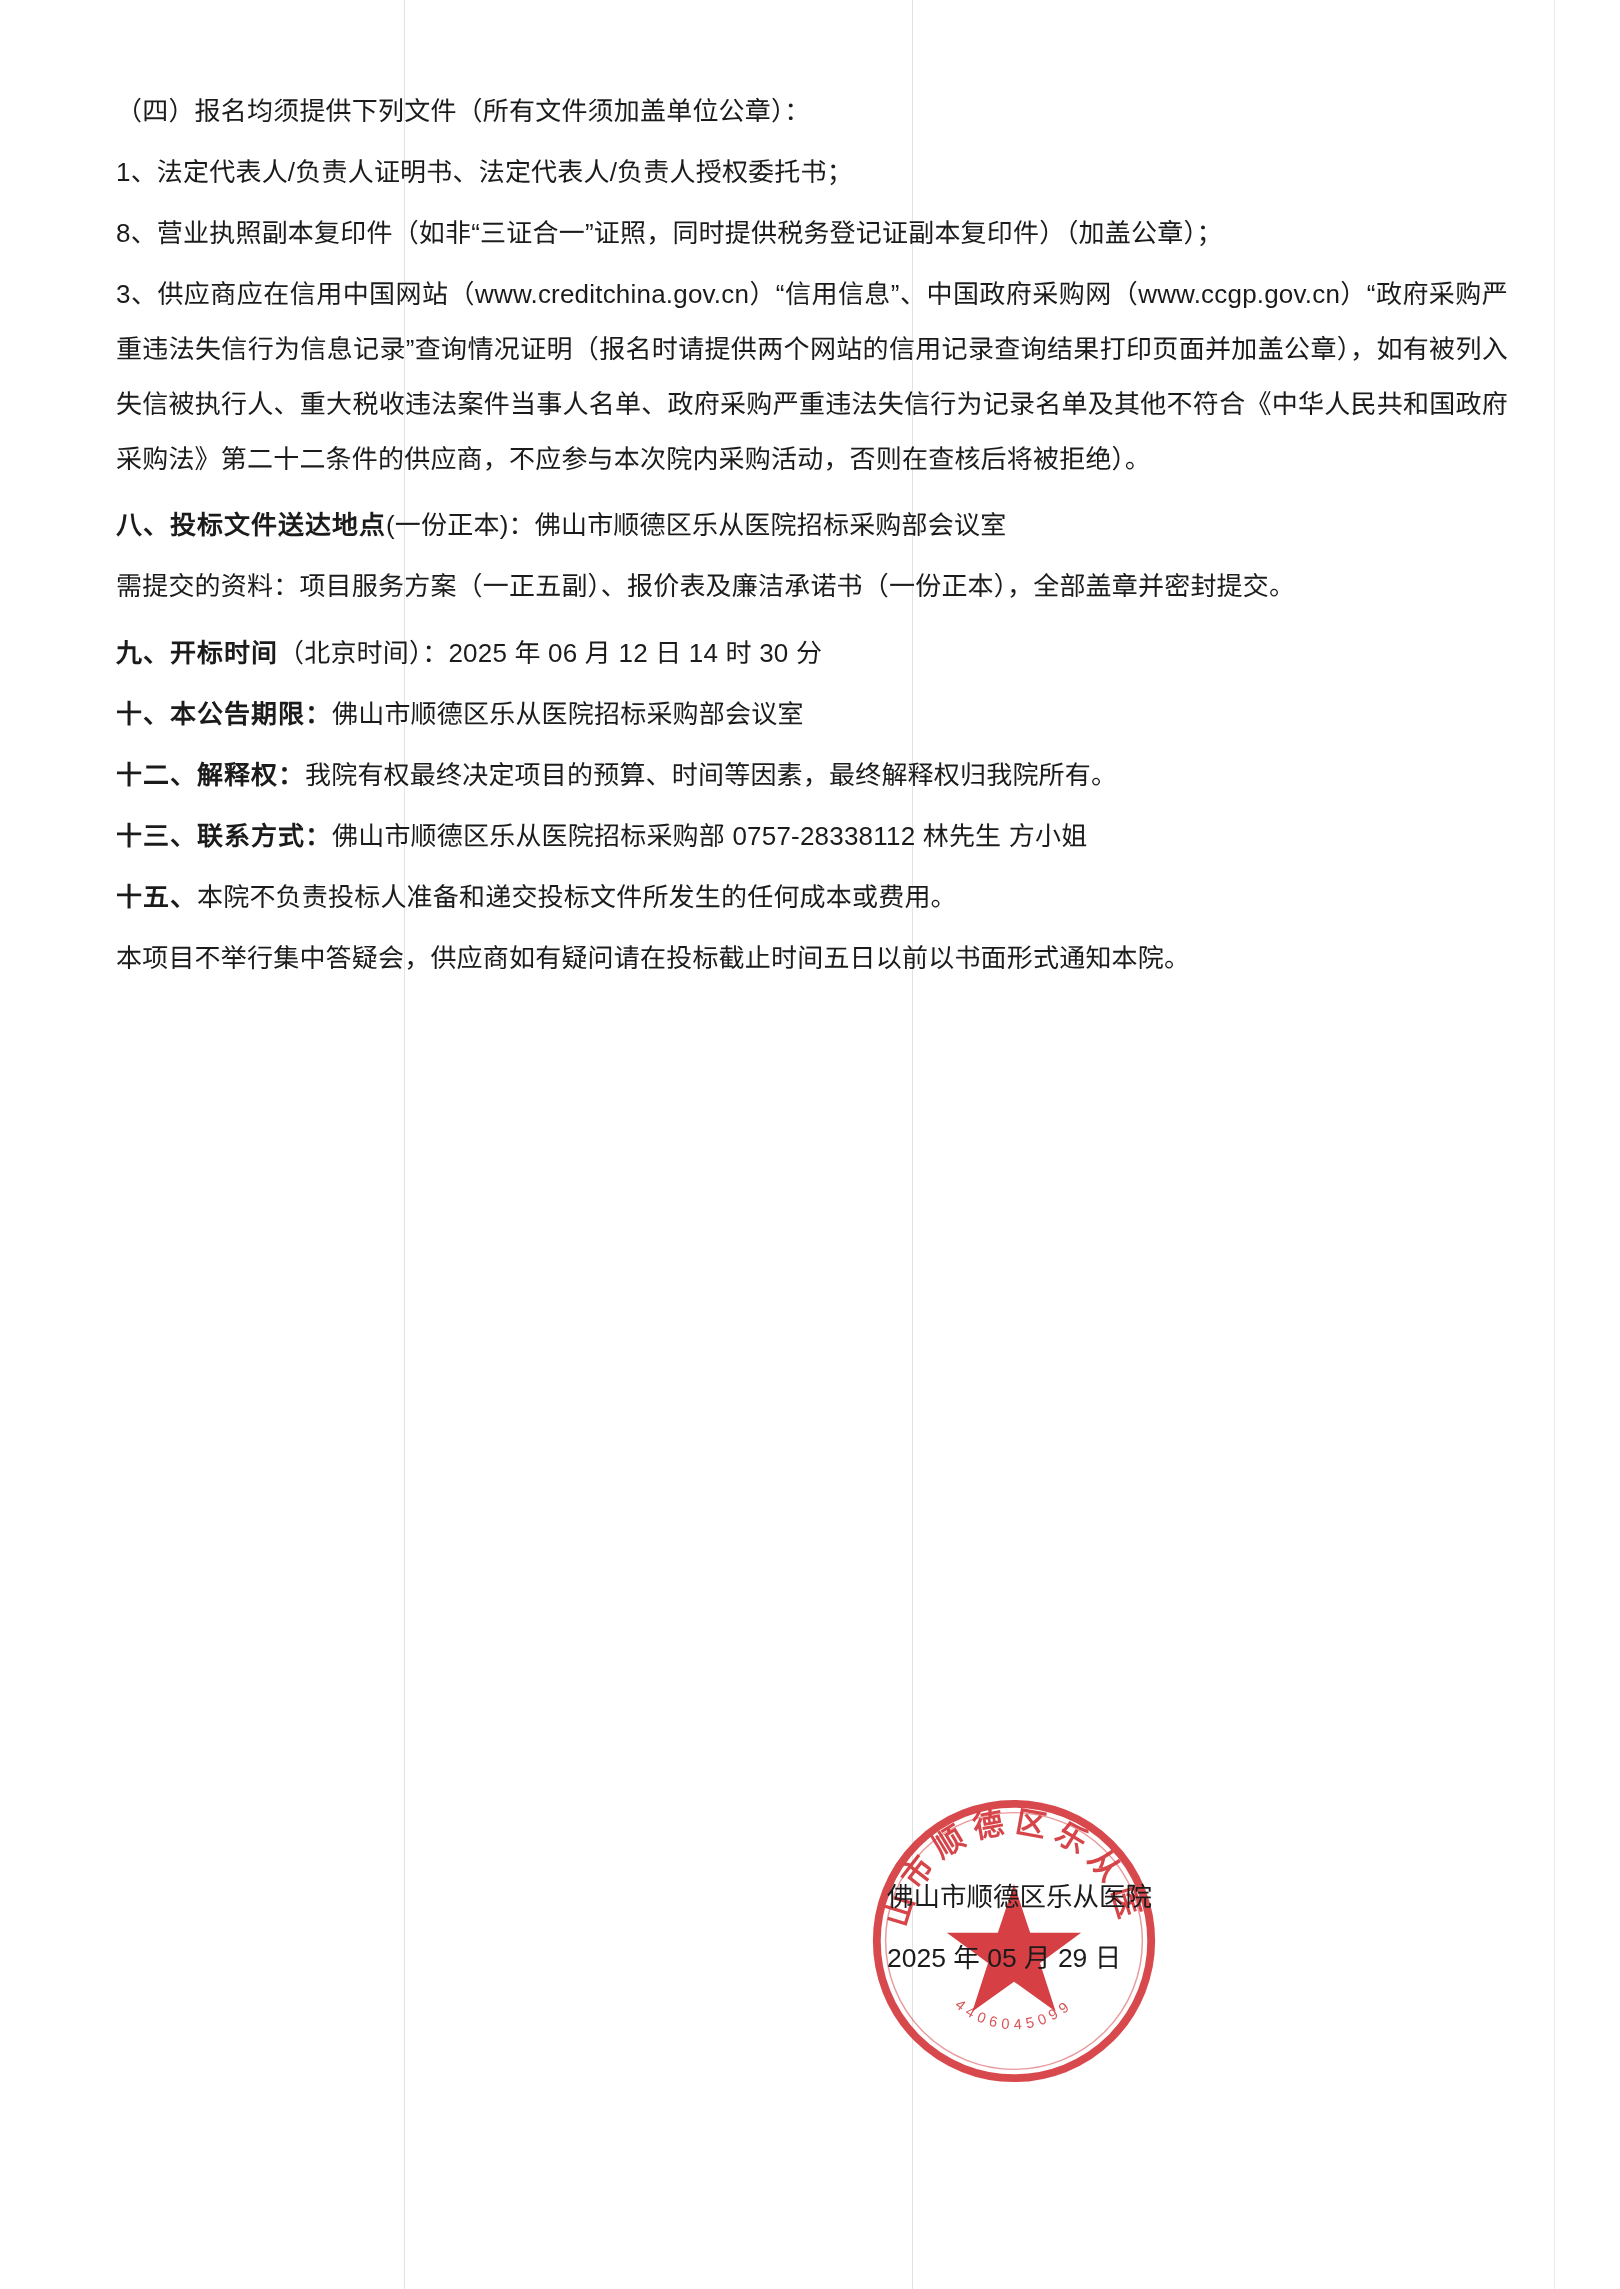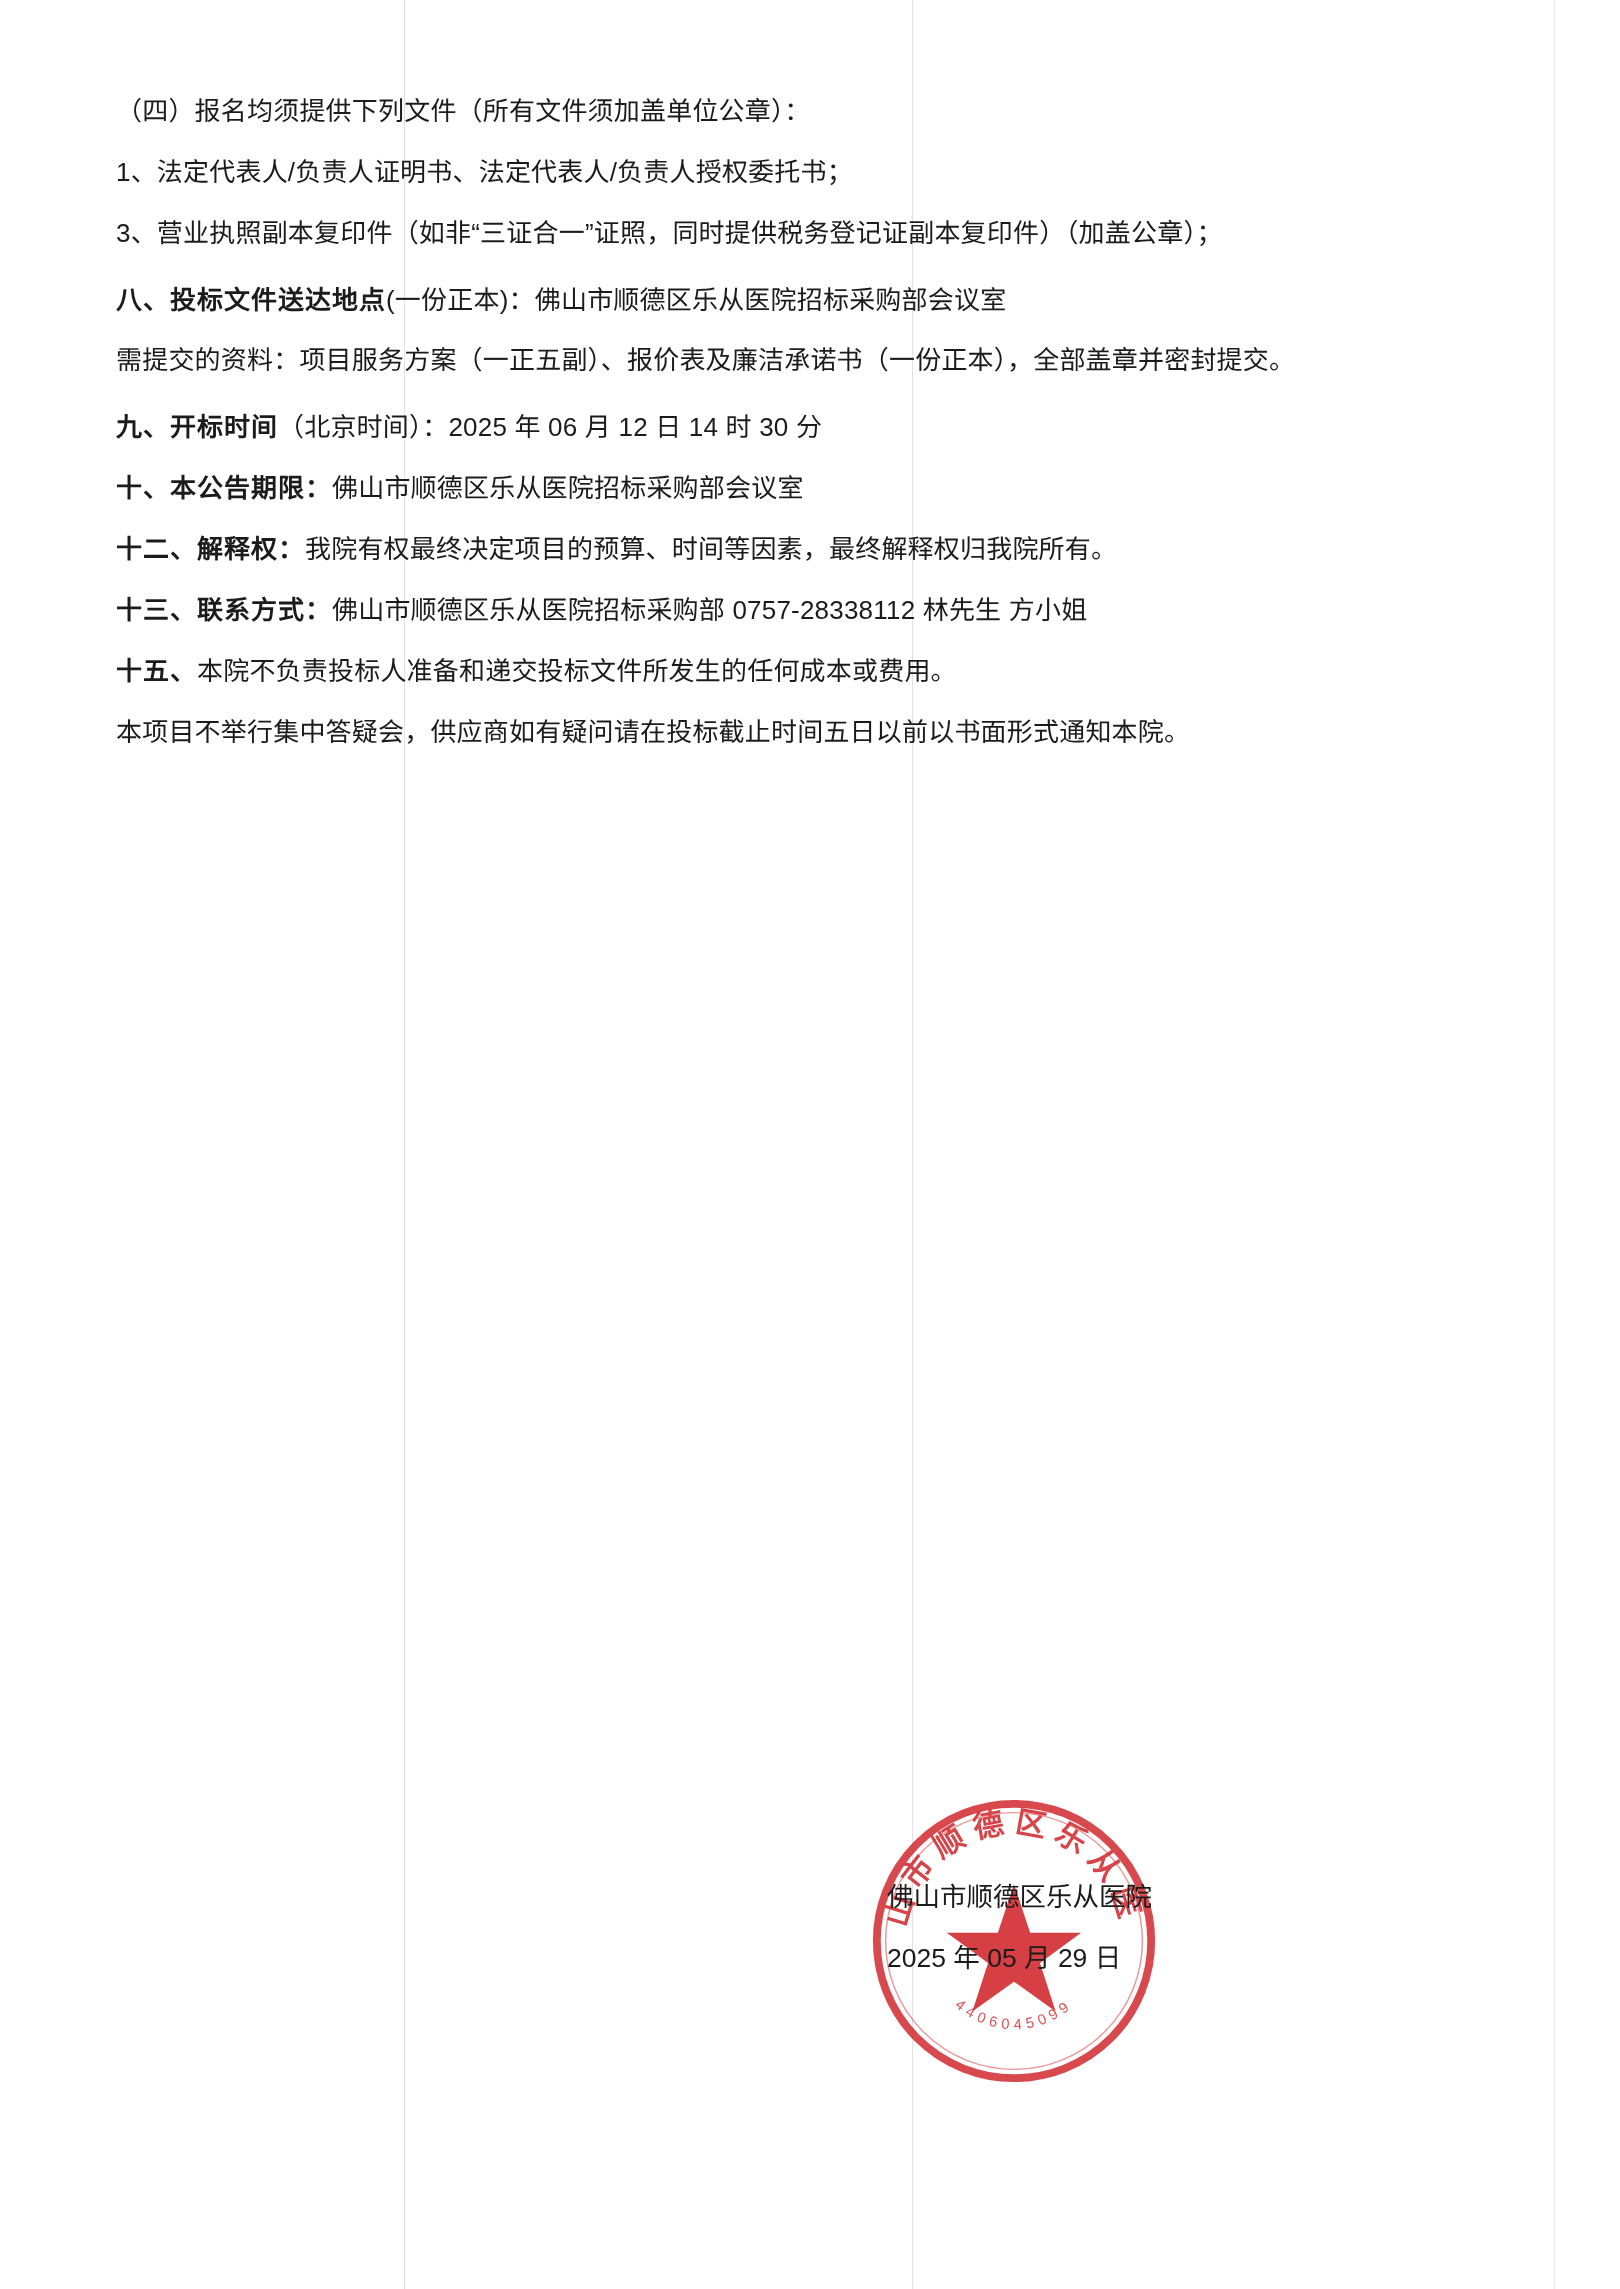--- a/index.html
+++ b/index.html
@@ -92,22 +92,23 @@
   <div class="fold f1"></div>
   <div class="fold f2"></div>
   <div class="fold f3"></div>
 
   <div class="content">
 
     <p class="para">（四）报名均须提供下列文件（所有文件须加盖单位公章）：</p>
 
     <p class="para">1、法定代表人/负责人证明书、法定代表人/负责人授权委托书；</p>
 
-    <p class="para">3、营业执照副本复印件（如非“三证合一”证照，同时提供税务登记证副本复印件）（加盖公章）；</p>
+    <p class="para">8、营业执照副本复印件（如非“三证合一”证照，同时提供税务登记证副本复印件）（加盖公章）；</p>
 
+    <p class="para">3、供应商应在信用中国网站（www.creditchina.gov.cn）“信用信息”、中国政府采购网（www.ccgp.gov.cn）“政府采购严重违法失信行为信息记录”查询情况证明（报名时请提供两个网站的信用记录查询结果打印页面并加盖公章），如有被列入失信被执行人、重大税收违法案件当事人名单、政府采购严重违法失信行为记录名单及其他不符合《中华人民共和国政府采购法》第二十二条件的供应商，不应参与本次院内采购活动，否则在查核后将被拒绝）。</p>
 
     <div class="gap-sm"></div>
 
 
     <p class="para">
       <span class="lead">八、投标文件送达地点</span><span>(一份正本)：佛山市顺德区乐从医院招标采购部会议室</span>
     </p>
 
     <p class="para">需提交的资料：项目服务方案（一正五副）、报价表及廉洁承诺书（一份正本），全部盖章并密封提交。</p>
 

